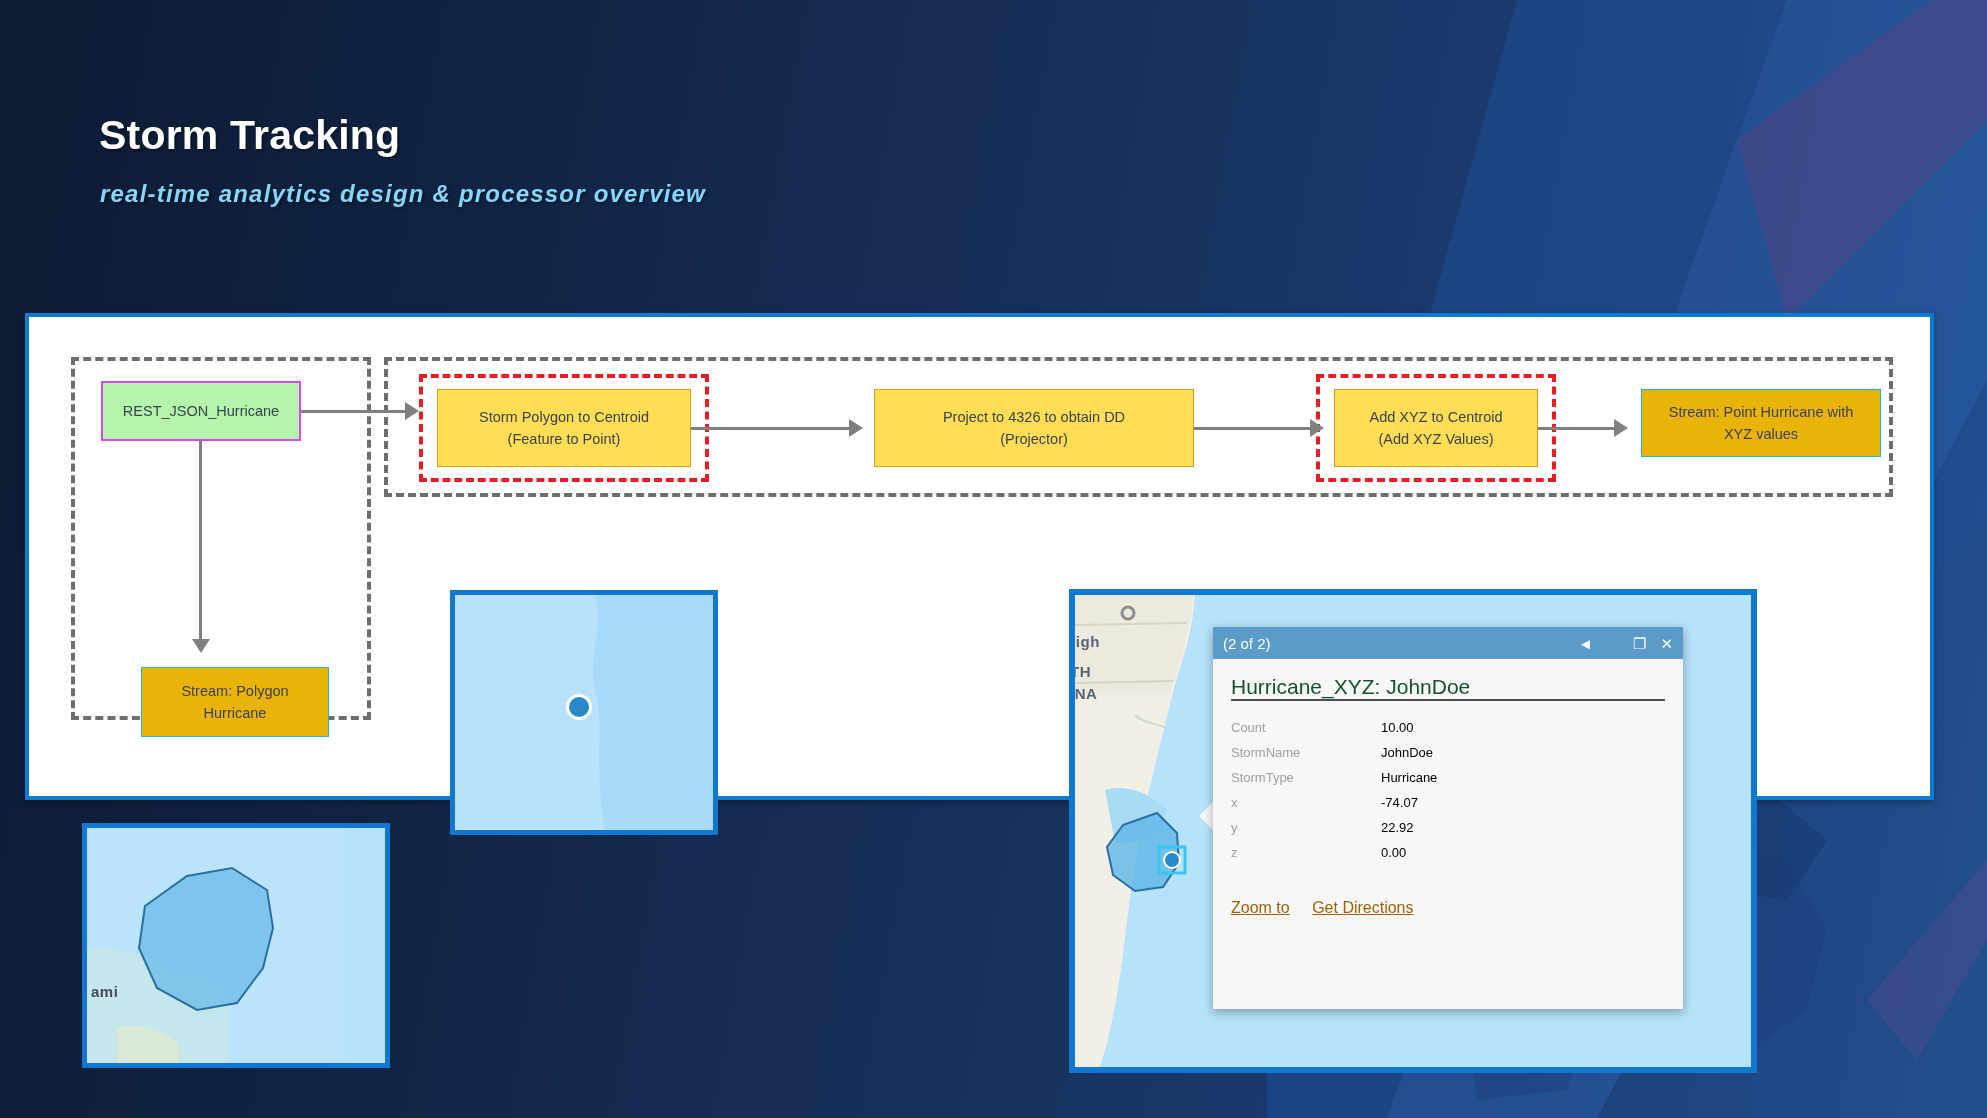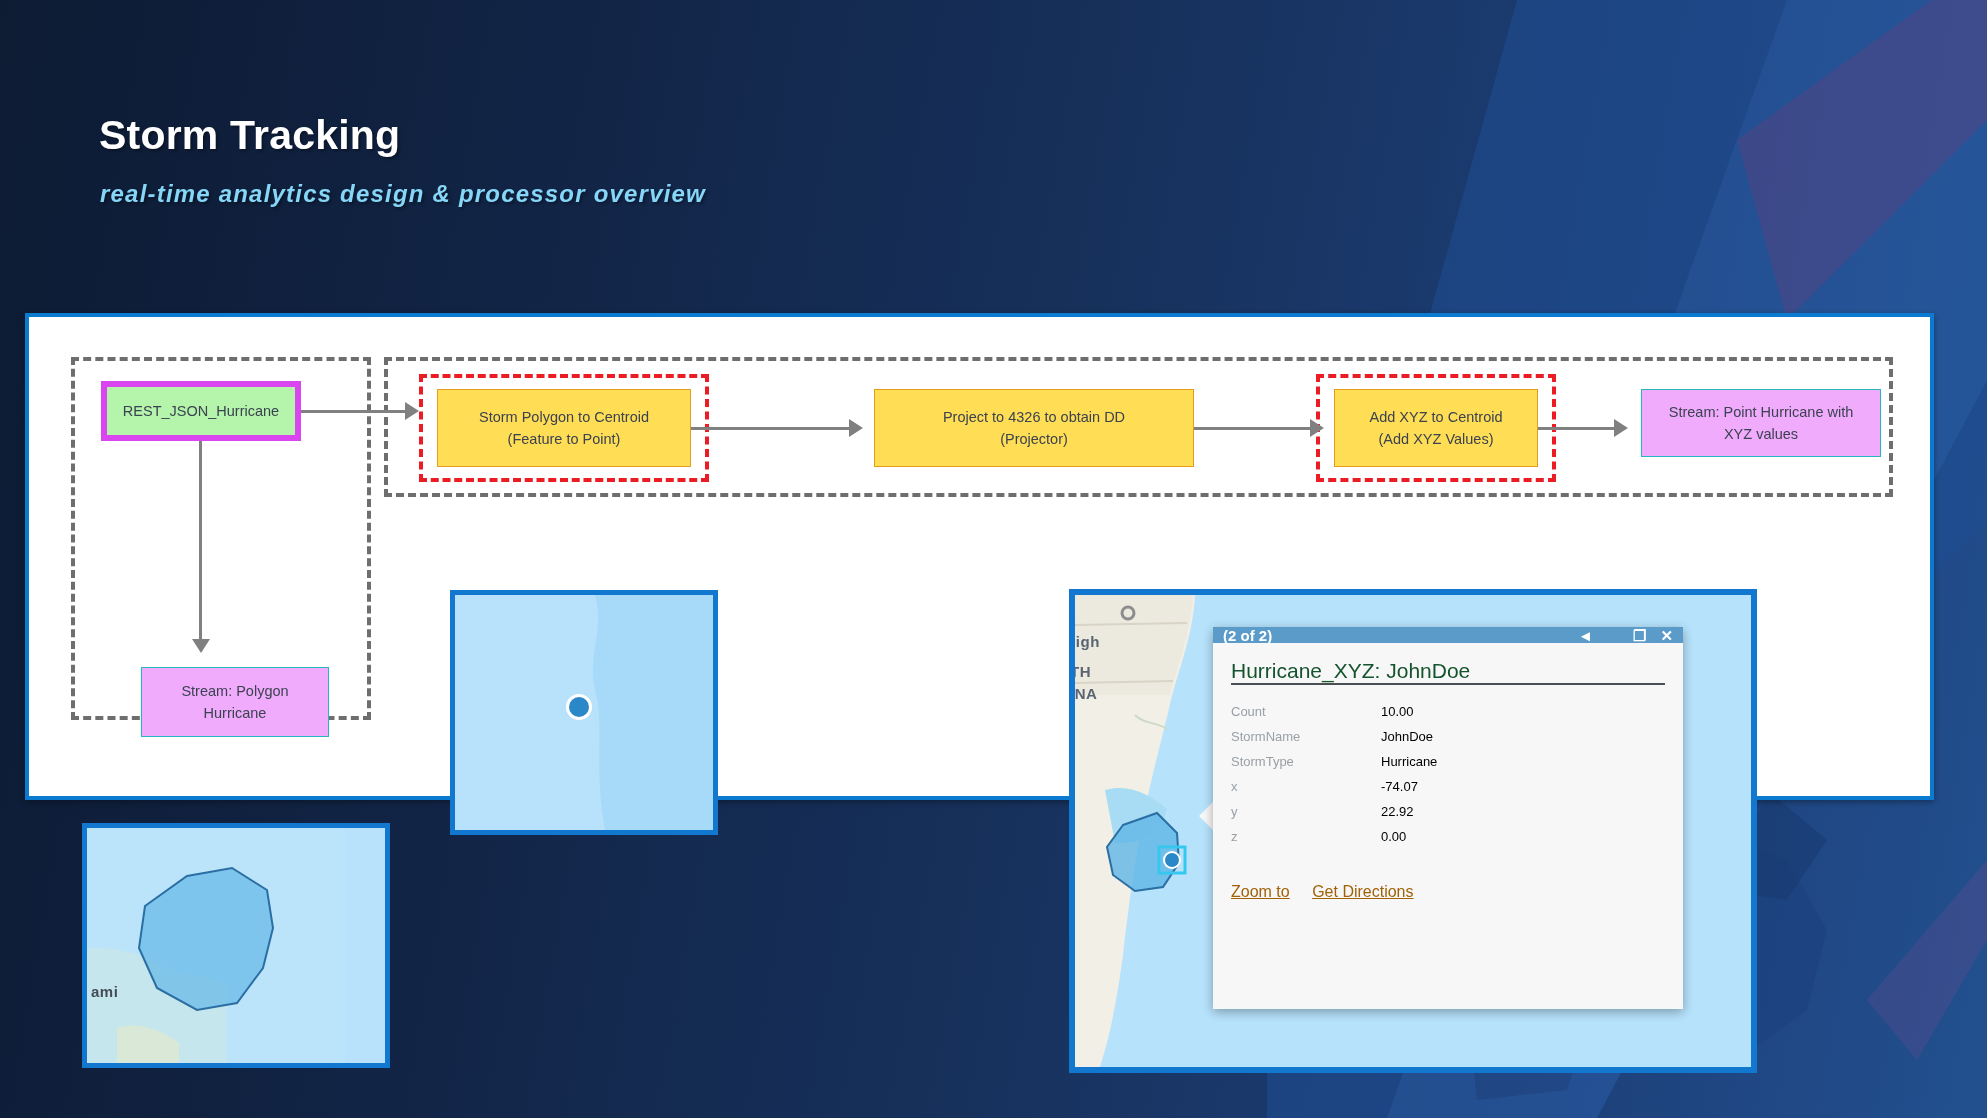--- a/index.html
+++ b/index.html
@@ -46,23 +46,23 @@
   .hl{position:absolute;border:4px dashed #ec1c24;box-sizing:border-box;}
   .hl-a{left:390px;top:57px;width:290px;height:108px;}
   .hl-b{left:1287px;top:57px;width:240px;height:108px;}
 
   
   .node{
     position:absolute;box-sizing:border-box;display:flex;align-items:center;
     justify-content:center;text-align:center;line-height:1.55;
     font-size:14.5px;color:#3b4250;padding:4px 8px;
   }
-  .node-green{background:#b5f4ab;border:6px solid #d946ef;}
+  .node-green{background:#b5f4ab;border:2px solid #d946ef;}
   .node-yellow{background:#ffdd55;border:1px solid #e39b20;}
-  .node-blue{background:#f0abfc;border:1px solid #26b6bf;}
+  .node-blue{background:#eab308;border:1px solid #26b6bf;}
 
   .n-rest   {left:72px;top:64px;width:200px;height:60px;}
   .n-poly   {left:408px;top:72px;width:254px;height:78px;}
   .n-proj   {left:845px;top:72px;width:320px;height:78px;}
   .n-xyz    {left:1305px;top:72px;width:204px;height:78px;}
   .n-stream2{left:1612px;top:72px;width:240px;height:68px;}
   .n-stream1{left:112px;top:350px;width:188px;height:70px;}
 
   
   .arrow{position:absolute;background:#808080;}
@@ -91,22 +91,22 @@
   .maplabel{position:absolute;font-size:15px;color:#5a6472;font-weight:bold;
             letter-spacing:.5px;white-space:nowrap;}
 
   
   .popup{
     position:absolute;left:1213px;top:627px;width:470px;height:382px;
     background:#f7f7f7;box-shadow:0 3px 10px rgba(0,0,0,.32);
     box-sizing:border-box;
   }
   .popup-titlebar{
-    height:16px;background:#5b9bc9;display:flex;align-items:center;
-    padding:0 10px;color:#ffffff;font-size:15px;font-weight:bold;
+    height:32px;background:#5b9bc9;display:flex;align-items:center;
+    padding:0 10px;color:#ffffff;font-size:15px;
   }
   .popup-count{flex:0 0 auto;}
   .popup-spacer{flex:1 1 auto;}
   .tb-icon{margin-left:14px;font-size:15px;line-height:1;cursor:default;}
   .popup-body{padding:16px 18px 0 18px;}
   .popup-heading{
     font-size:21px;color:#14532d;
     border-bottom:2px solid #4a4f54;
   }
   .attr-table{width:100%;border-collapse:collapse;margin-top:14px;}

